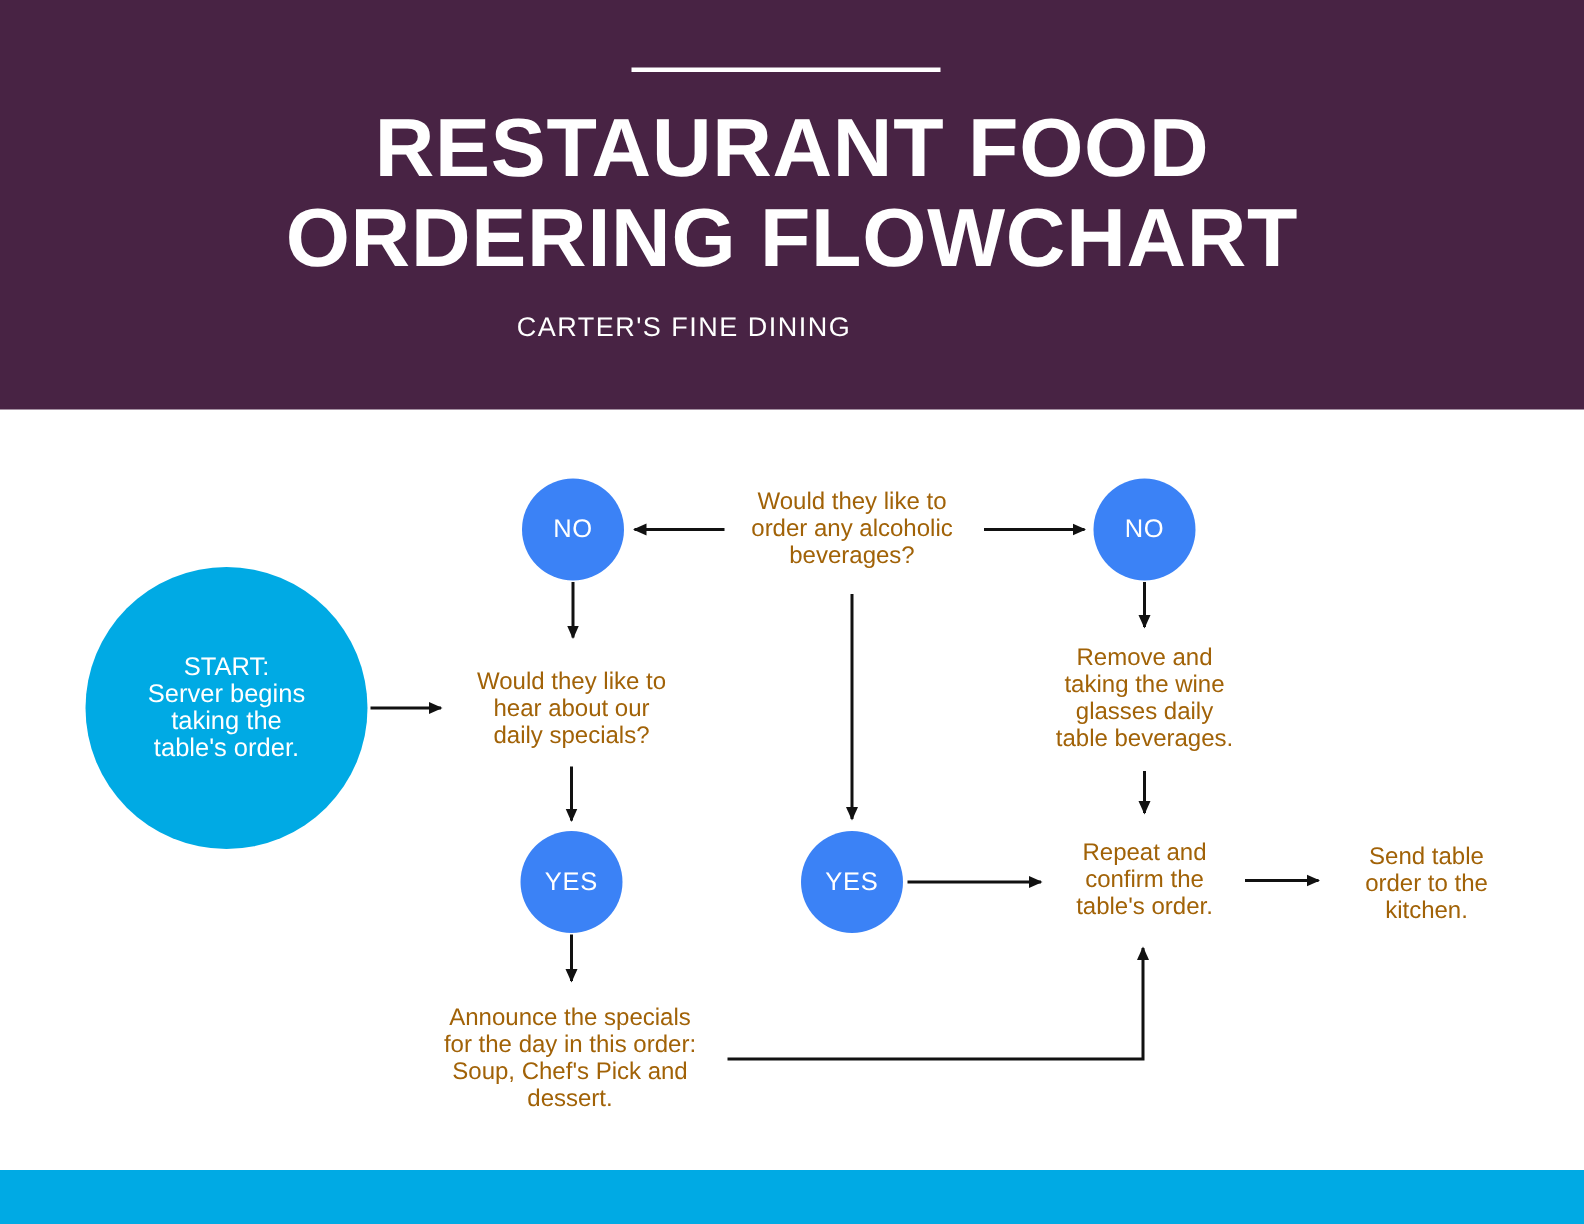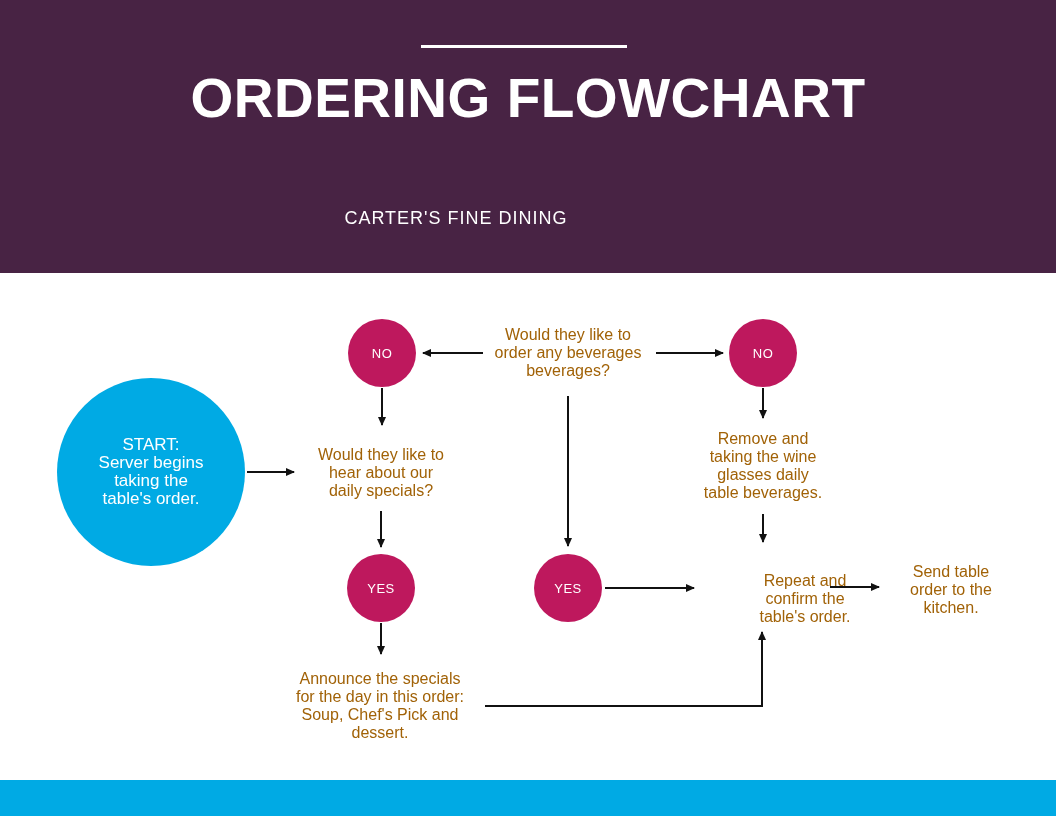--- a/index.html
+++ b/index.html
@@ -25,47 +25,48 @@
   .circle{
     position:absolute;border-radius:50%;display:flex;align-items:center;justify-content:center;
     text-align:center;color:#ffffff;
   }
   .start-circle{
     left:57px;top:378px;width:188px;height:188px;background:#00AAE4;
     font-size:17px;line-height:18px;
   }
   .start-circle span{display:block;}
   .start-circle .bold{font-weight:normal;}
-  .decision{width:68px;height:68px;background:#be185d;font-size:13px;letter-spacing:.5px;}
+  .decision{width:68px;height:68px;background:#3b82f6;font-size:17px;letter-spacing:.5px;}
   .no-left{left:348px;top:319px;}
   .no-right{left:729px;top:319px;}
   .yes-left{left:347px;top:554px;}
   .yes-mid{left:534px;top:554px;}
   .fc-text{
     position:absolute;transform:translate(-50%,-50%);text-align:center;
     color:#a16207;font-size:16px;line-height:18px;white-space:nowrap;
   }
   .fc-text span{display:block;}
   .t-specials{left:381px;top:473px;}
   .t-alcohol{left:568px;top:353px;}
   .t-remove{left:763px;top:466px;}
-  .t-repeat{left:763px;top:599px;margin-left:42px;}
+  .t-repeat{left:763px;top:587px;}
   .t-send{left:951px;top:590px;}
   .t-announce{left:380px;top:706px;}
   svg.connectors{position:absolute;left:0;top:0;pointer-events:none;}
   svg.connectors line, svg.connectors polyline{stroke:#111111;stroke-width:2;fill:none;}
 </style>
 </head>
 <body>
 
 <div id="canvas">
 
   <div class="header">
     <div class="deco-line"></div>
     <div class="title">
+      <span>RESTAURANT FOOD</span>
       <span>ORDERING FLOWCHART</span>
     </div>
     <div class="subtitle">CARTER'S FINE DINING</div>
   </div>
 
   <svg class="connectors" width="1056" height="816">
     <defs>
       <marker id="ah" markerUnits="userSpaceOnUse" markerWidth="11" markerHeight="11" refX="8" refY="5" orient="auto">
         <path d="M0,1 L9,5 L0,9 Z" fill="#111111"></path>
       </marker>
@@ -107,21 +108,21 @@
   </div>
 
   <div class="fc-text t-specials">
     <span>Would they like to</span>
     <span>hear about our</span>
     <span>daily specials?</span>
   </div>
 
   <div class="fc-text t-alcohol">
     <span>Would they like to</span>
-    <span>order any beverages</span>
+    <span>order any alcoholic</span>
     <span>beverages?</span>
   </div>
 
   <div class="fc-text t-remove">
     <span>Remove and</span>
     <span>taking the wine</span>
     <span>glasses daily</span>
     <span>table beverages.</span>
   </div>
 

